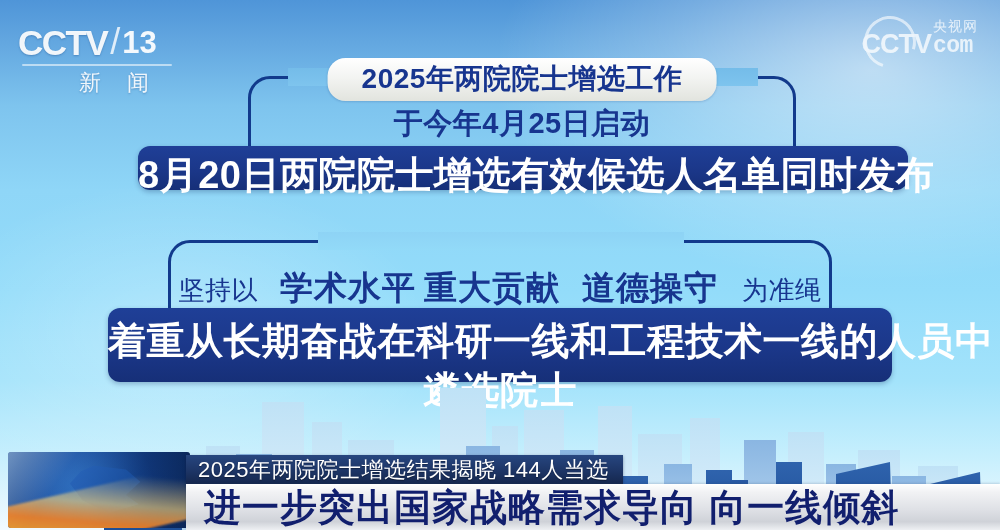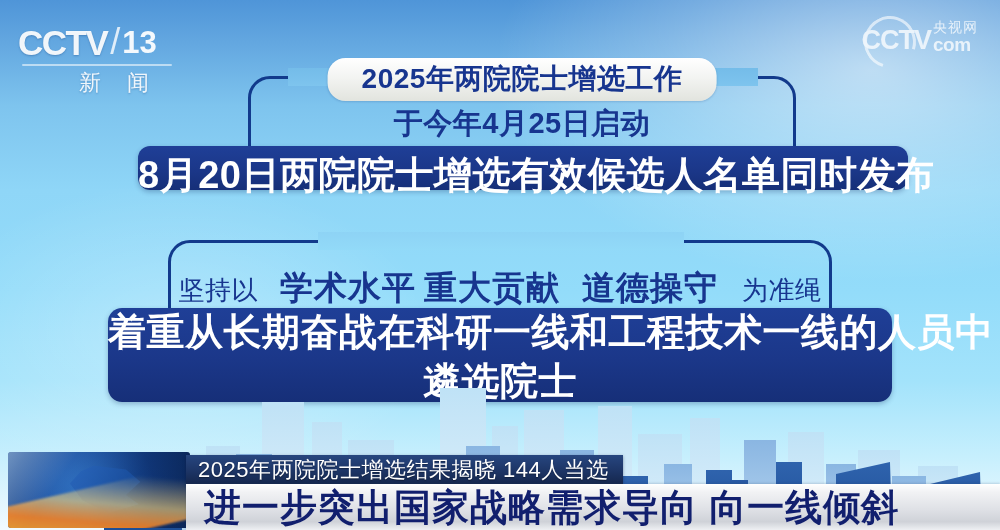--- a/index.html
+++ b/index.html
@@ -120,29 +120,30 @@
     font-weight: bold;
     letter-spacing: -1px;
     color: rgba(255,255,255,.95);
     line-height: 1;
   }
   #cctv-watermark .wm-right {
     display: flex;
     flex-direction: column;
     align-items: flex-start;
     margin-left: 2px;
+    font-family: Liberation Mono, monospace;
   }
   #cctv-watermark .wm-cn {
     font-size: 14px;
     color: rgba(255,255,255,.95);
     letter-spacing: 1px;
     line-height: 1.1;
   }
   #cctv-watermark .wm-com {
-    font-size: 19px;
+    font-size: 23px;
     font-weight: bold;
     color: rgba(255,255,255,.95);
     letter-spacing: -.5px;
     line-height: 1;
   }
   #cctv-watermark .wm-arc {
     position: absolute;
     right: 62px;
     top: -4px;
     width: 46px;
@@ -388,21 +389,21 @@
 
 
     <div class="card-line" style="top:44px; display:flex; justify-content:center; align-items:baseline; gap:0;">
       <span class="plain">坚持以</span>
       <span class="emph" style="margin-left:22px;">学术水平</span>
       <span class="emph" style="margin-left:8px;">重大贡献</span>
       <span class="emph" style="margin-left:22px;">道德操守</span>
       <span class="plain" style="margin-left:24px;">为准绳</span>
     </div>
 
-    <div class="bluebar" style="left:-60px; width:784px; top:86px; height:94px; padding-top:0;border-radius:14px;">
+    <div class="bluebar" style="left:-60px; width:784px; top:86px; height:74px; padding-top:9px;">
       <div class="bluebar-line">着重从长期奋战在科研一线和工程技术一线的人员中</div>
       <div class="bluebar-line">遴选院士</div>
     </div>
   </div>
 
   <svg id="skyline" viewBox="0 0 1000 150" preserveAspectRatio="none">
     <defs>
       <linearGradient id="skPale" x1="0" y1="0" x2="0" y2="1">
         <stop offset="0%" stop-color="#bfe2f6"></stop>
         <stop offset="100%" stop-color="#dff0fb"></stop>

